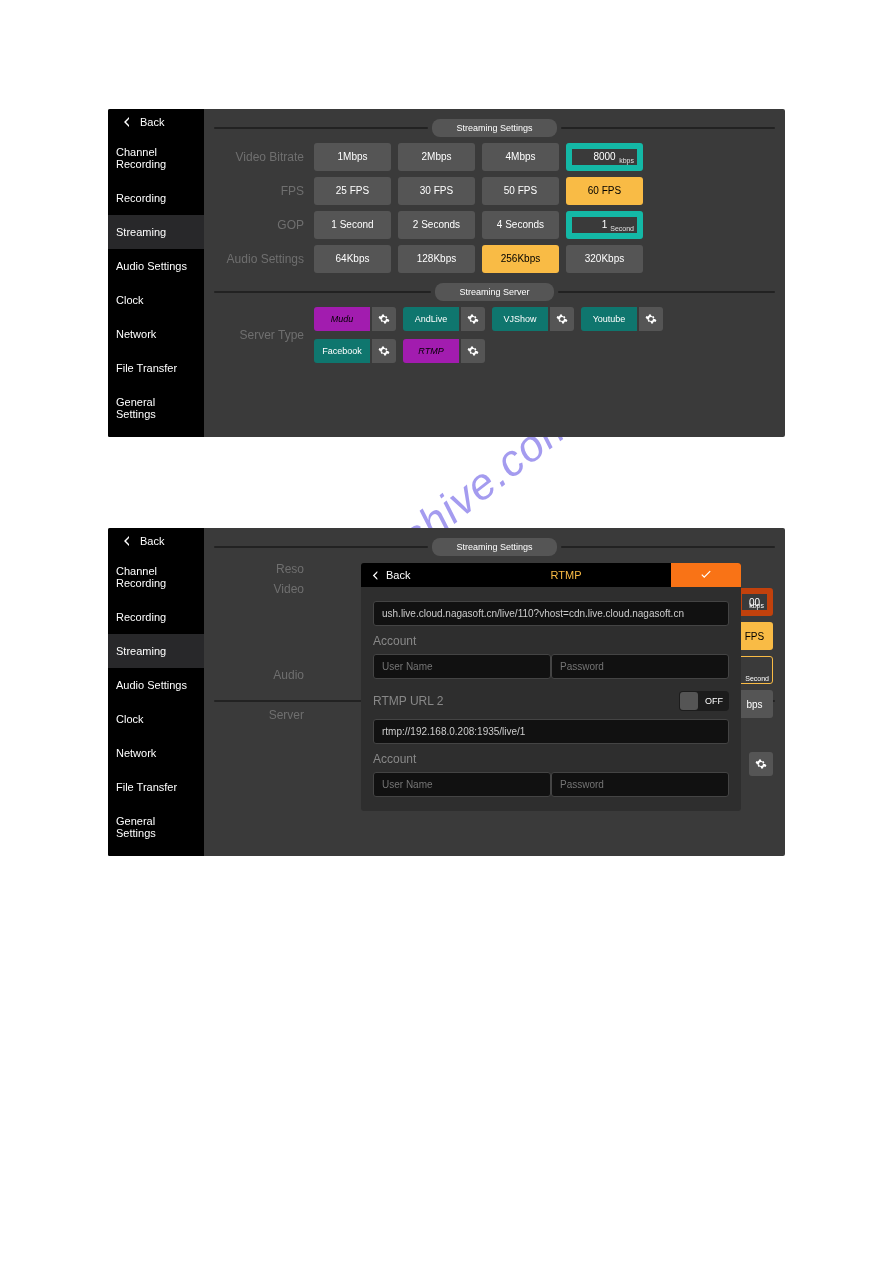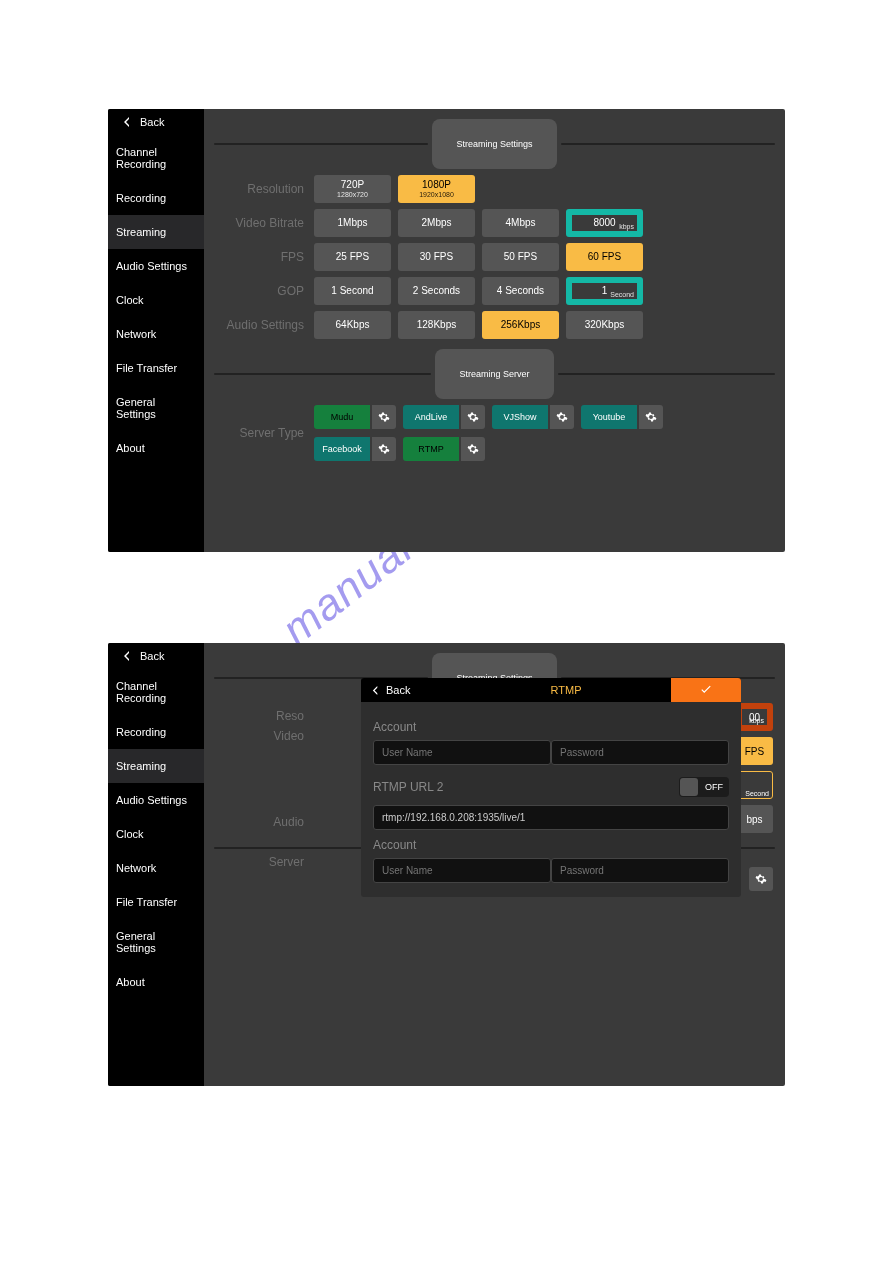--- a/index.html
+++ b/index.html
@@ -1,39 +1,39 @@
 <!DOCTYPE html>
 <html><head>
 <meta charset="utf-8">
 <style>
 * { box-sizing: border-box; margin:0; padding:0; font-family: Segoe UI, Arial, sans-serif; }
 body { background:#fff; width:892px; height:1263px; }
 .page { background:#fff; padding-top:109px; }
-.shot { width:677px; height:443px; margin-left:108px; background:#3a3a3a; display:flex; position:relative; overflow:hidden; border-radius:2px; }
+.shot { width:677px; height:328px; margin-left:108px; background:#3a3a3a; display:flex; position:relative; overflow:hidden; border-radius:2px; }
 .shot + .shot { margin-top:91px; }
 .sidebar { width:96px; background:#000; color:#fff; font-size:11px; flex:none; }
 .sb-back { display:flex; align-items:center; height:26px; padding-left:14px; gap:8px; }
 .sb-back svg { width:10px; height:10px; }
 .sb-item { padding:11px 8px; cursor:pointer; background:#000; }
 .sb-item.active { background:#28282a; }
 .main { flex:1; overflow:hidden; padding:0 10px; }
 .hrline { display:flex; align-items:center; gap:4px; margin:10px 0 4px; }
 .hrline .rule { flex:1; height:2px; background:#222; border-radius:1px; }
-.hr-pill { background:#555; color:#fff; font-size:9px; padding:20px 24px; border-radius:8px; }
+.hr-pill { background:#555; color:#fff; font-size:9px; padding:4px 24px; border-radius:8px; }
 .row { display:flex; align-items:center; margin-top:6px; }
 .rlabel { width:100px; text-align:right; color:#6f6f6f; font-size:12px; padding-right:10px; }
 .opts { display:flex; gap:7px; flex:1; }
 .btn { position:relative; width:77px; height:28px; background:#555; color:#fff; font-size:10px; border-radius:3px; display:flex; flex-direction:column; align-items:center; justify-content:center; line-height:1.05; cursor:pointer; }
 .btn.sel { background:#f9bb45; color:#000; }
 .btn.outline { background:transparent; border:6px solid #14b8a6; }
 .btn .sub { font-size:7px; opacity:.85; }
 .btn .unit { position:absolute; right:3px; bottom:1px; font-size:7px; opacity:.85; }
 .srv { display:flex; align-items:center; }
 .srv .lbl { width:56px; height:24px; background:#0f766e; color:#fff; font-size:9px; display:flex; align-items:center; justify-content:center; border-radius:3px 0 0 3px; cursor:pointer; }
-.srv .lbl.sel { background:#15803d; color:#000; }
+.srv .lbl.sel { background:#a21caf; color:#000;font-style:italic; }
 .srv .gear { width:24px; height:24px; background:#555; border-radius:0 3px 3px 0; display:flex; align-items:center; justify-content:center; margin-left:2px; cursor:pointer; }
 .srv-row { display:flex; gap:7px; }
 .srv-grid { display:flex; flex-direction:column; gap:8px; flex:1; }
 .modal { position:absolute; left:253px; top:35px; width:380px; background:#2e2e2e; border-radius:3px; overflow:hidden; font-size:11px; color:#999; }
 .mhdr { display:flex; align-items:center; background:#000; height:24px; }
 .mhdr .mback { display:flex; align-items:center; gap:6px; color:#fff; padding-left:10px; width:100px; cursor:pointer; }
 .mhdr .mback svg { width:9px; height:9px; }
 .mhdr .mtitle { flex:1; text-align:center; color:#f9bb45; font-size:11px; }
 .mhdr .mok { width:70px; height:24px; background:#f97316; display:flex; align-items:center; justify-content:center; cursor:pointer; }
 .mhdr .mok svg { width:14px; height:14px; }
@@ -80,33 +80,20 @@
         </div>
   </div>
   <div class="main">
     <div class="hrline">
       <div class="rule"></div>
           <div class="hr-pill">Streaming Settings</div>
           <div class="rule"></div>
     </div>
     <div id="rows1">
           <div class="row">
-            <div class="rlabel">Resolution</div>
-            <div class="opts">
-              <div class="btn">
-                <span>720P</span>
-                <span class="sub">1280x720</span>
-              </div>
-              <div class="btn sel">
-                <span>1080P</span>
-                <span class="sub">1920x1080</span>
-              </div>
-            </div>
-          </div>
-          <div class="row">
             <div class="rlabel">Video Bitrate</div>
             <div class="opts">
               <div class="btn">
                 <span>1Mbps</span>
               </div>
               <div class="btn">
                 <span>2Mbps</span>
               </div>
               <div class="btn">
                 <span>4Mbps</span>
@@ -305,20 +292,21 @@
         <span>Back</span>
       </div>
       <div class="mtitle">RTMP</div>
       <div class="mok">
         <svg viewBox="0 0 24 24">
               <path d="M4 12l5 5L20 6l-1.5-1.5L9 14 5.5 10.5z"></path>
             </svg>
       </div>
     </div>
     <div class="mbody">
+      <input class="tinput" value="ush.live.cloud.nagasoft.cn/live/110?vhost=cdn.live.cloud.nagasoft.cn" style="">
       <div class="mlabel" style="margin-top:8px">Account</div>
       <div class="pair">
         <input class="tinput" placeholder="User Name" style="">
         <input class="tinput" placeholder="Password" style="">
       </div>
       <div class="mfield-row" style="margin-top:12px">
         <div class="mlabel">RTMP URL 2</div>
         <div class="toggle off">
               <span class="txt">OFF</span>
               <div class="knob"></div>

